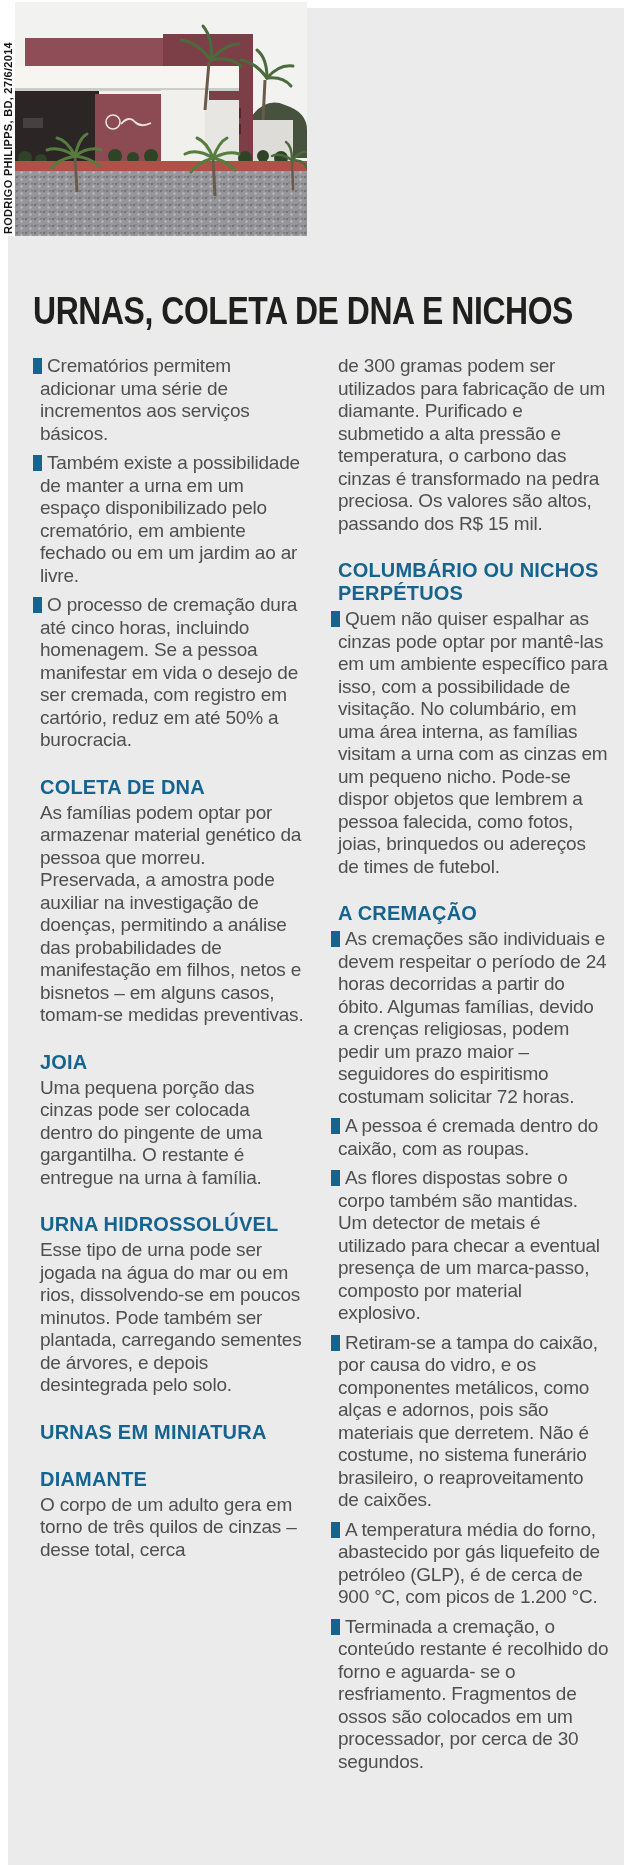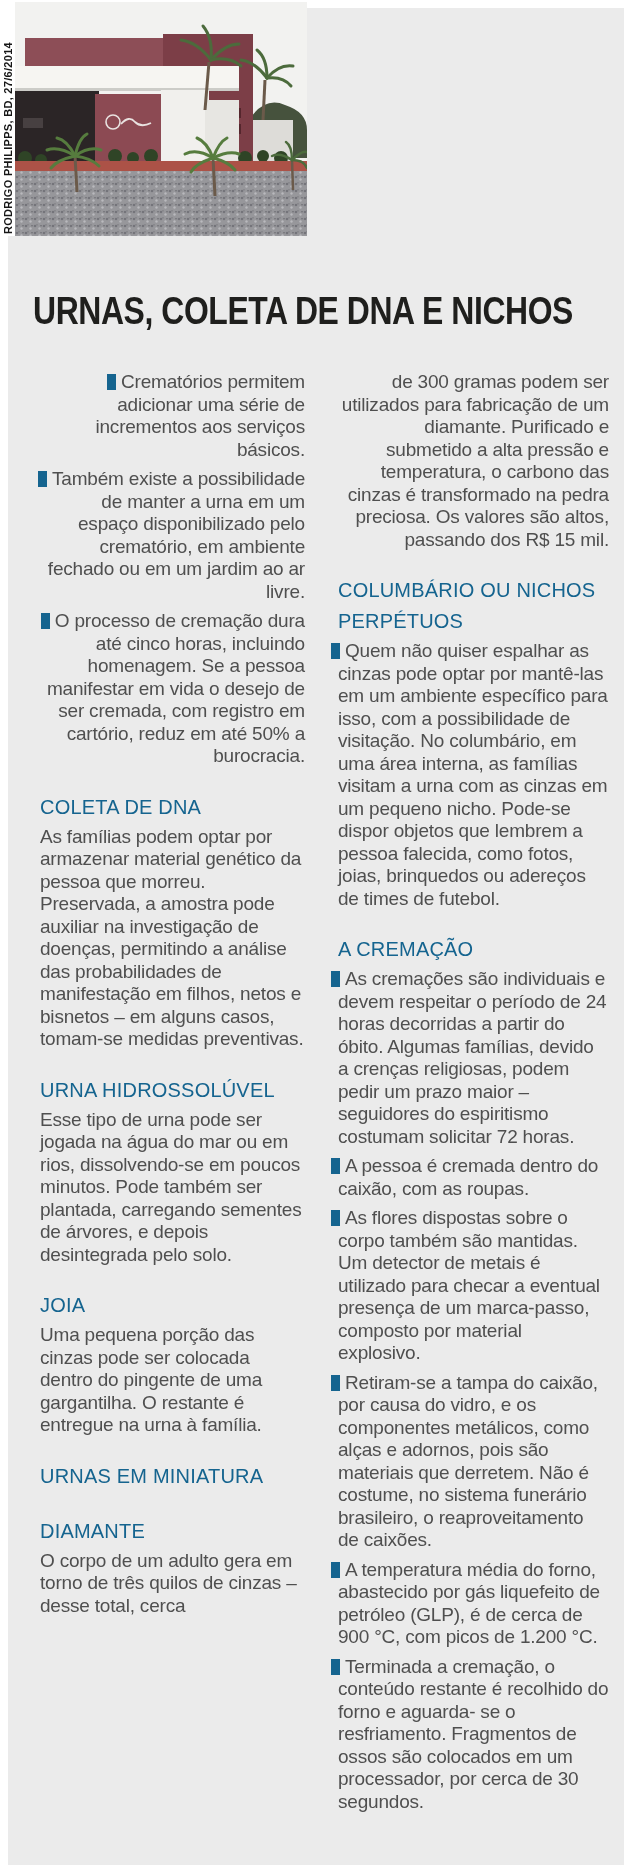--- a/index.html
+++ b/index.html
@@ -33,23 +33,23 @@
   .para{
     font-size:19px;line-height:22.5px;color:#4f4f4f;
     margin:0 0 7px 0;letter-spacing:-0.2px;
   }
   .para.with-bullet{text-indent:-7px;}
   .bullet{
     display:inline-block;width:9px;height:16px;background:#15648f;
     margin-right:5px;vertical-align:-2px;
   }
   .section{margin-top:24px;}
-  .section:first-child{margin-top:16px;text-align:right;}
+  .section:first-child{margin-top:0;}
   .section-heading{
-    font-size:20px;line-height:31px;font-weight:normal;color:#15648f;
+    font-size:20px;line-height:23px;font-weight:bold;color:#15648f;
     margin:0 0 3px 0;letter-spacing:0.2px;
   }
 </style>
 </head>
 <body>
 
 <div class="page">
   <div class="panel"></div>
 
   <div class="credit-strip">
@@ -159,26 +159,26 @@
           <div class="section">
             <p class="para with-bullet"><span class="bullet"></span><span>Crematórios permitem adicionar uma série de incrementos aos serviços básicos.</span></p>
             <p class="para with-bullet"><span class="bullet"></span><span>Também existe a possibilidade de manter a urna em um espaço disponibilizado pelo crematório, em ambiente fechado ou em um jardim ao ar livre.</span></p>
             <p class="para with-bullet"><span class="bullet"></span><span>O processo de cremação dura até cinco horas, incluindo homenagem. Se a pessoa manifestar em vida o desejo de ser cremada, com registro em cartório, reduz em até 50% a burocracia.</span></p>
           </div>
           <div class="section">
             <div class="section-heading">COLETA DE DNA</div>
             <p class="para"><span>As famílias podem optar por armazenar material genético da pessoa que morreu. Preservada, a amostra pode auxiliar na investigação de doenças, permitindo a análise das probabilidades de manifestação em filhos, netos e bisnetos – em alguns casos, tomam-se medidas preventivas.</span></p>
           </div>
           <div class="section">
+            <div class="section-heading">JOIA</div>
+            <p class="para"><span>Uma pequena porção das cinzas pode ser colocada dentro do pingente de uma gargantilha. O restante é entregue na urna à família.</span></p>
+          </div>
+          <div class="section">
             <div class="section-heading">URNA HIDROSSOLÚVEL</div>
             <p class="para"><span>Esse tipo de urna pode ser jogada na água do mar ou em rios, dissolvendo-se em poucos minutos. Pode também ser plantada, carregando sementes de árvores, e depois desintegrada pelo solo.</span></p>
-          </div>
-          <div class="section">
-            <div class="section-heading">JOIA</div>
-            <p class="para"><span>Uma pequena porção das cinzas pode ser colocada dentro do pingente de uma gargantilha. O restante é entregue na urna à família.</span></p>
           </div>
           <div class="section">
             <div class="section-heading">URNAS EM MINIATURA</div>
           </div>
           <div class="section">
             <div class="section-heading">DIAMANTE</div>
             <p class="para"><span>O corpo de um adulto gera em torno de três quilos de cinzas – desse total, cerca</span></p>
           </div>
         </div>
       <div class="col col-right">

